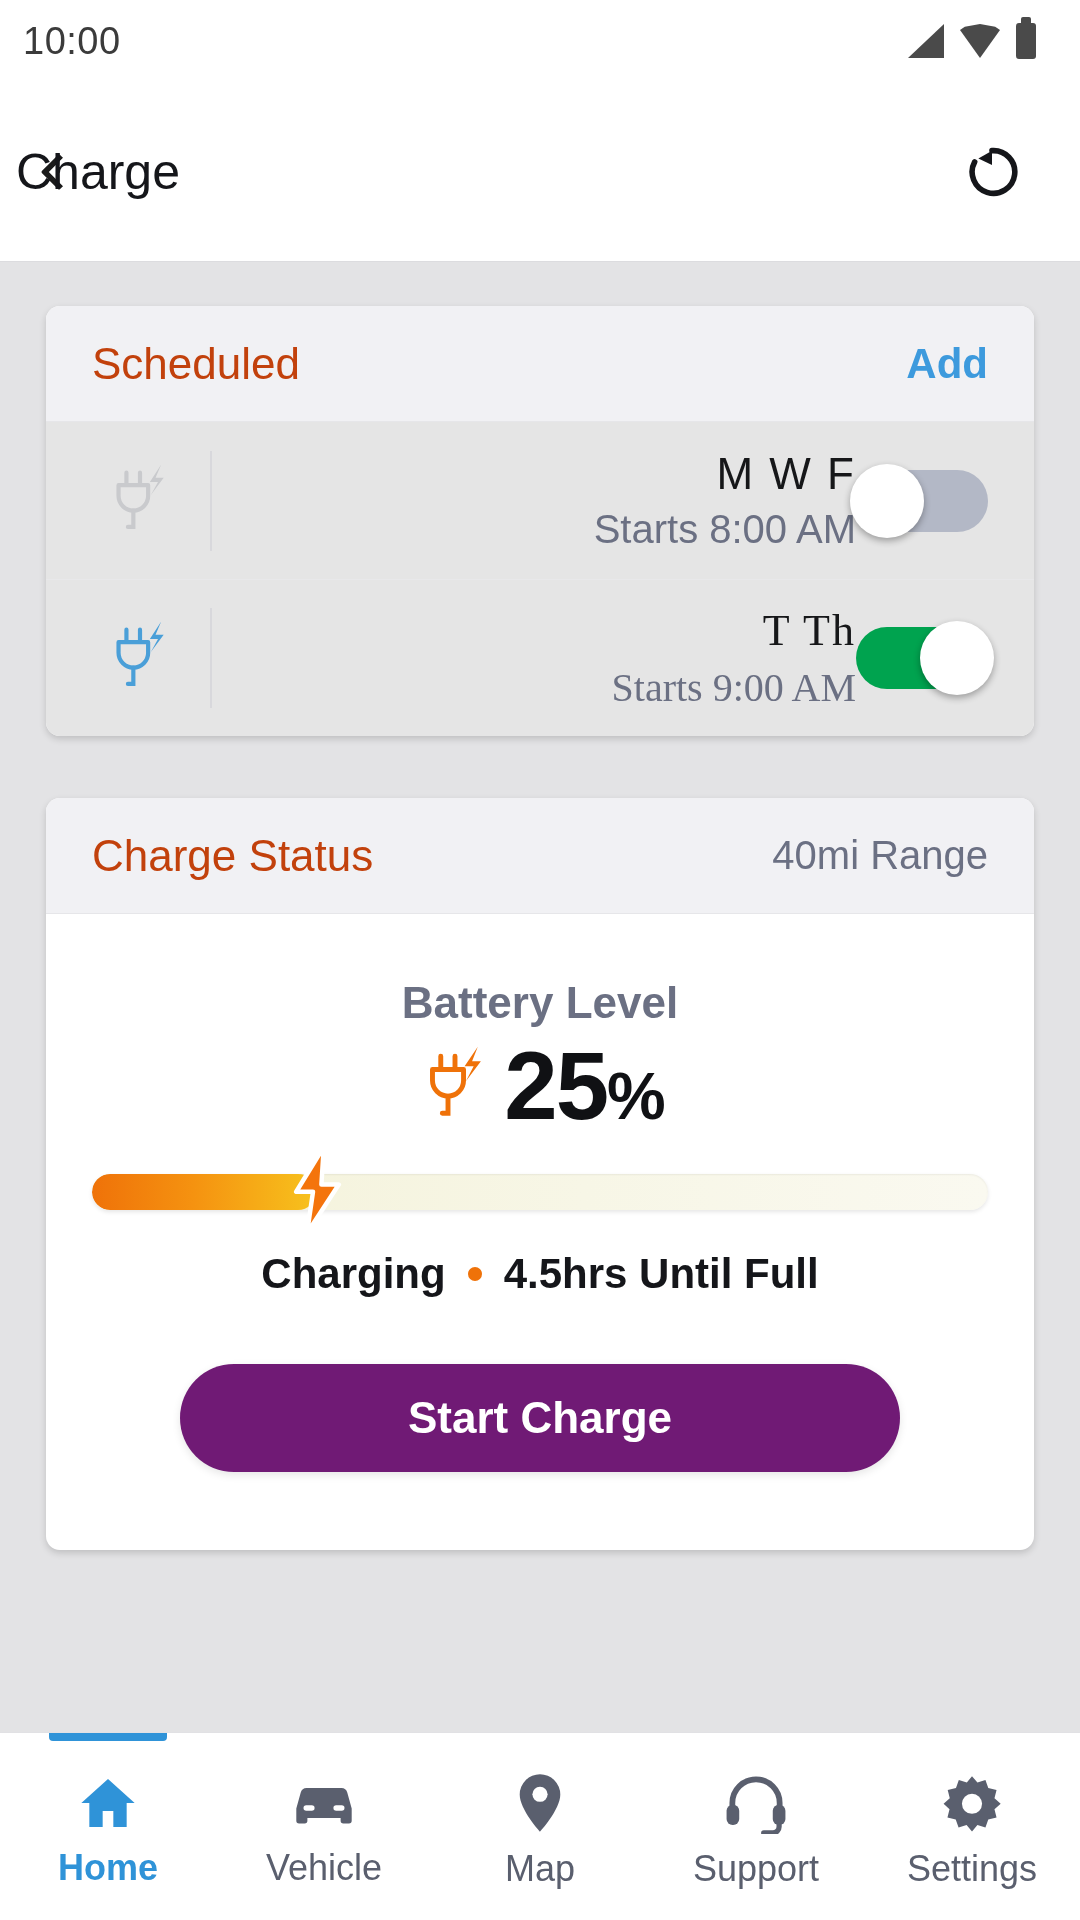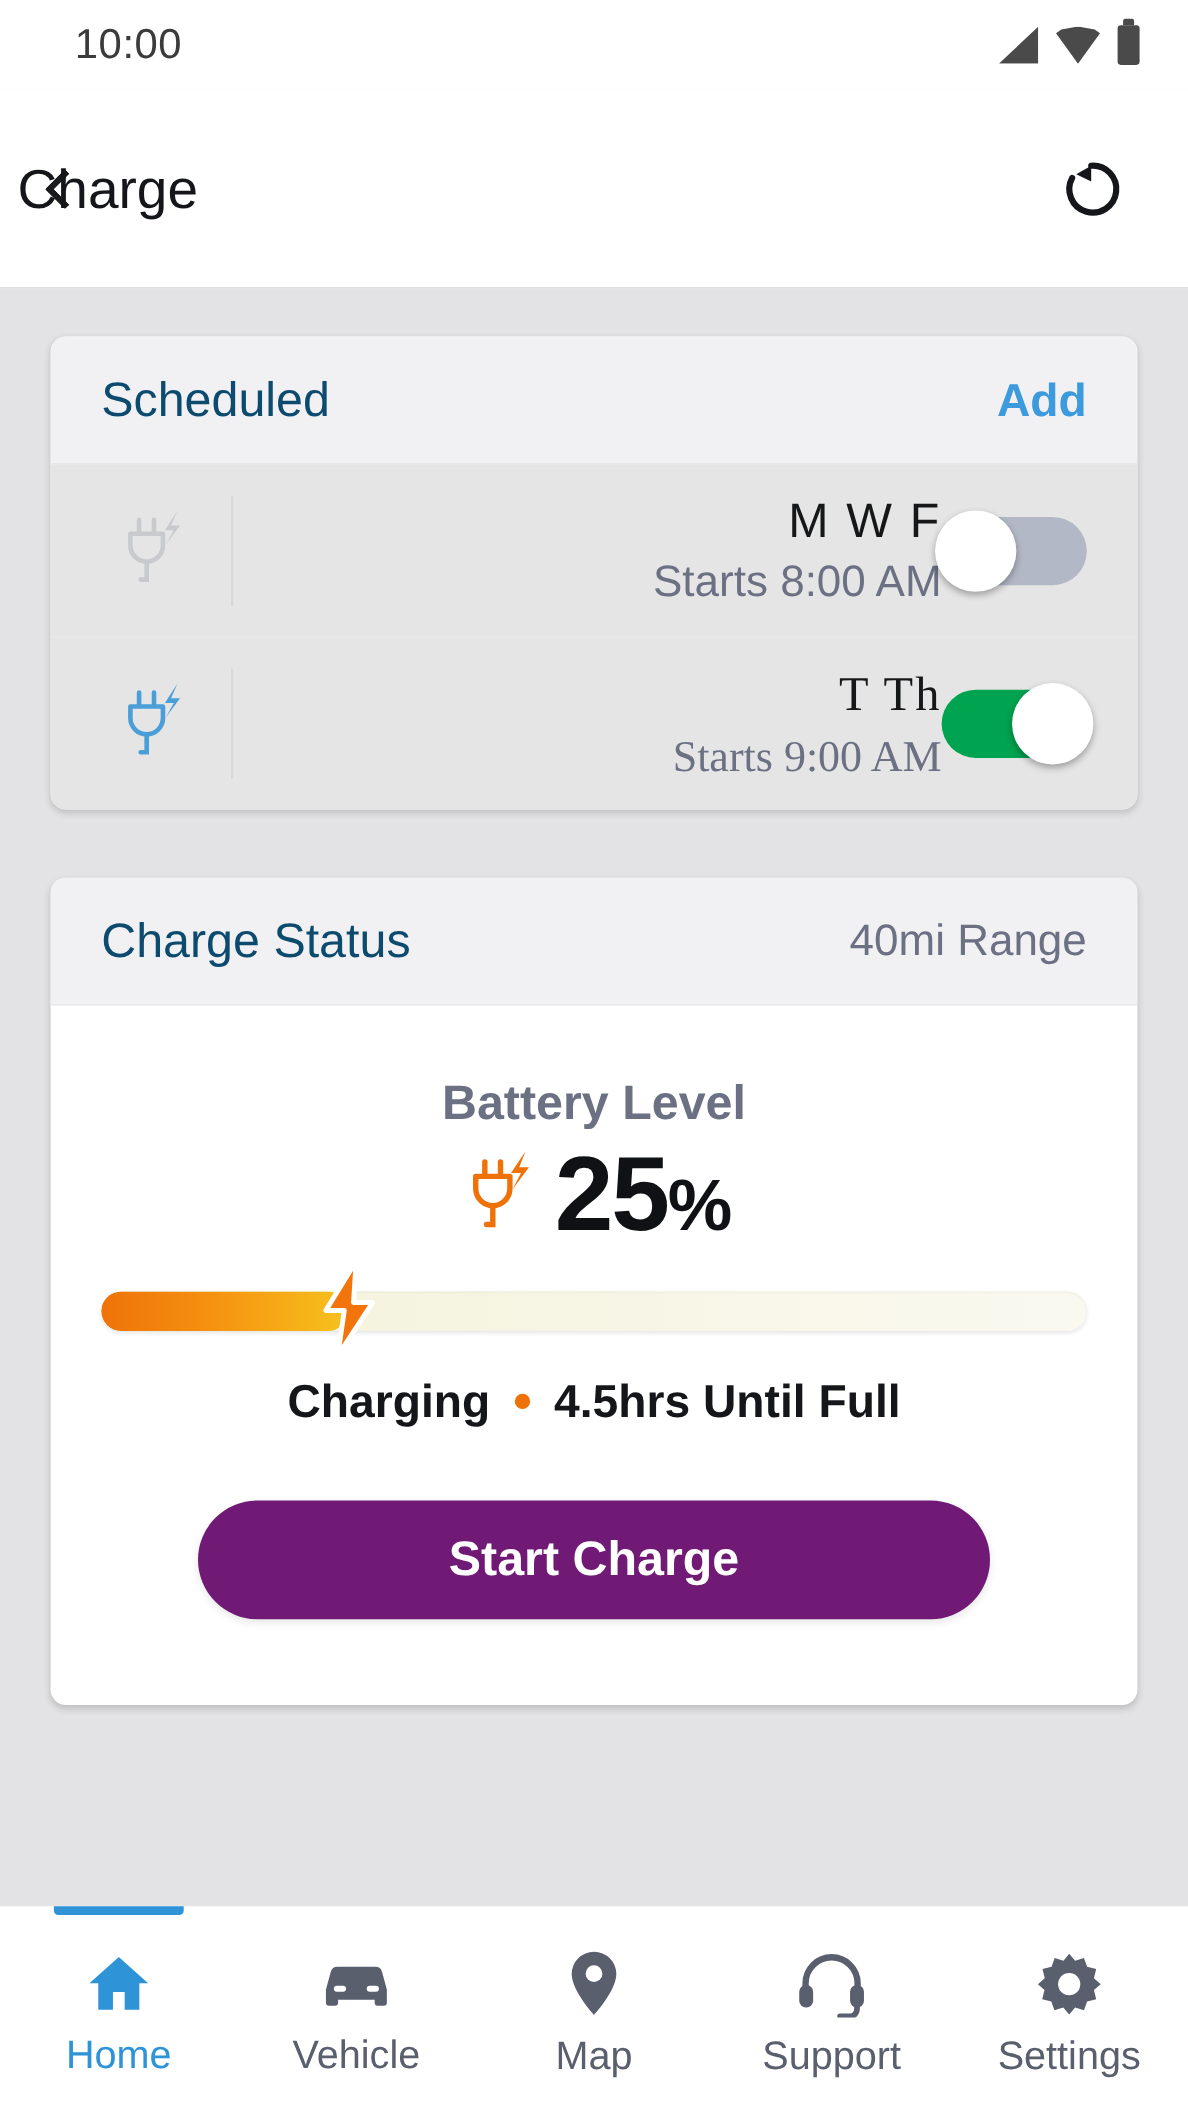--- a/index.html
+++ b/index.html
@@ -13,21 +13,21 @@
     width: 1080px; height: 1920px;
     display: flex; flex-direction: column;
     background: #e3e3e5;
     position: relative;
   }
 
   
   .statusbar {
     height: 82px; background: #ffffff;
     display: flex; align-items: center; justify-content: space-between;
-    padding: 0 44px 0 68px;
+    padding: 0 44px 0 23px;
     flex: 0 0 auto;
     gap: 20px;
   }
   .status-time {
     font-size: 38px; color: #3b3b3b; letter-spacing: .5px;
   }
   .status-icons { display: flex; align-items: center; gap: 16px; }
   .ic-signal {
     width: 36px; height: 34px; background: #4a4a4a;
     clip-path: polygon(100% 0, 100% 100%, 0 100%);
@@ -92,21 +92,21 @@
   .card + .card { margin-top: 62px; }
 
   .card-head {
     background: #f1f1f4;
     height: 116px;
     display: flex; align-items: center; justify-content: space-between;
     padding: 0 46px;
     border-bottom: 1px solid #e6e6e9;
   }
   .card-head-title {
-    font-size: 44px; color: #0c4a6e; font-weight: 400;
+    font-size: 44px; color: #c2410c; font-weight: 400;
   }
   .card-head-action {
     font-size: 42px; color: #3d9add; font-weight: 700; cursor: pointer;
   }
   .card-head-meta {
     font-size: 40px; color: #6b7083; font-weight: 400;
   }
 
   
   .sched-row {
@@ -213,21 +213,21 @@
   }
   .nav-item {
     flex: 1 1 0; display: flex; flex-direction: column;
     align-items: center; justify-content: center; gap: 14px;
     position: relative; cursor: pointer;
     padding-top: 8px;
   }
   .nav-item .nav-label {
     font-size: 36px; color: #5a5f6e;
   }
-  .nav-item.active .nav-label { color: #2f93d8; font-weight: 400; }
+  .nav-item.active .nav-label { color: #2f93d8; font-weight: 700; }
   .nav-indicator {
     position: absolute; top: 0; left: 50%; transform: translateX(-50%);
     width: 118px; height: 8px; background: #2f93d8; border-radius: 0 0 4px 4px;
   }
 </style>
 </head>
 <body>
 
 <div class="screen">
 

